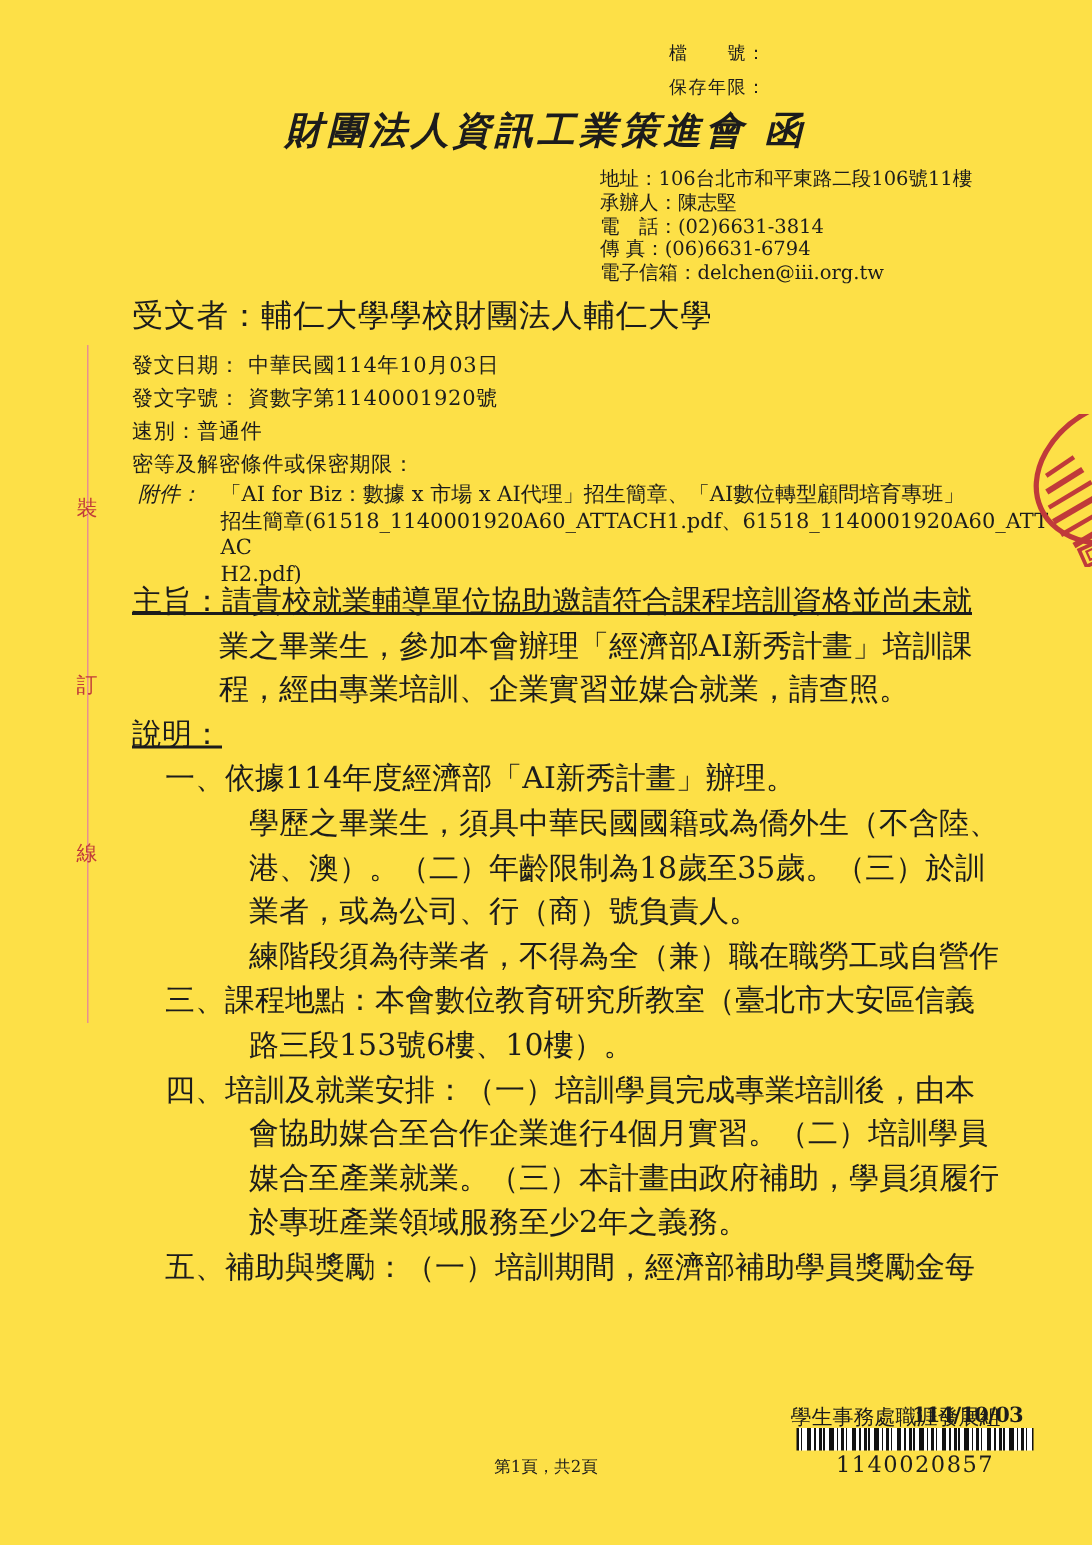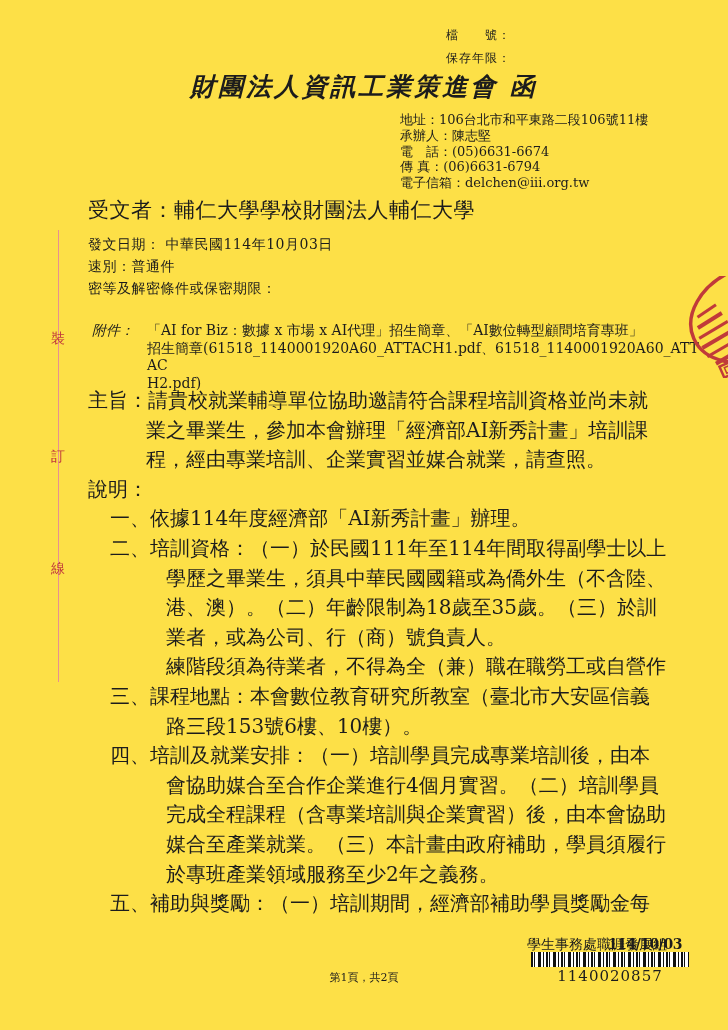--- a/index.html
+++ b/index.html
@@ -20,21 +20,21 @@
   .recipient { position:absolute; left:88px; top:196px; font-size:21px; letter-spacing:0.5px; }
   
   .meta { position:absolute; left:88px; top:233px; font-size:14px; line-height:22px; letter-spacing:0.5px; }
   
   .attachment { position:absolute; left:88px; top:322px; font-size:14px; line-height:17.5px; }
   .att-label { position:absolute; left:4px; top:0;font-style:italic; }
   .att-text { margin-left:59px; white-space:pre-line; word-break:break-all; width:560px; }
   
   .body { position:absolute; left:0; top:386px; width:728px; font-size:20px; }
   .bline { line-height:29.6px; white-space:nowrap; }
-  .ind-0 { padding-left:88px; }
+  .ind-0 { padding-left:88px;text-decoration:underline; }
   .ind-1 { padding-left:146px; }
   .ind-2 { padding-left:110px; }
   .ind-3 { padding-left:166px; }
   
   .bind-line { position:absolute; left:58px; top:230px; width:1px; height:452px; background:#e89090; }
   .bind-char { position:absolute; left:46px; width:24px; text-align:center; color:#c03a3a; font-size:14px; }
   .bind-zhuang { top:330px; }
   .bind-ding { top:448px; }
   .bind-xian { top:560px; }
   
@@ -56,56 +56,55 @@
   <div class="file-info">
     <div>檔　　號：</div>
     <div>保存年限：</div>
   </div>
 
   <h1 class="title">財團法人資訊工業策進會 函</h1>
 
   <div class="contact">
       <div class="contact-line">地址：106台北市和平東路二段106號11樓</div>
       <div class="contact-line">承辦人：陳志堅</div>
-      <div class="contact-line">電　話：(05)6631-6674</div>
+      <div class="contact-line">電　話：(02)6631-3814</div>
       <div class="contact-line">傳 真：(06)6631-6794</div>
       <div class="contact-line">電子信箱：delchen@iii.org.tw</div>
     </div>
 
   <div class="recipient">受文者：輔仁大學學校財團法人輔仁大學</div>
 
   <div class="meta">
       <div class="meta-line">發文日期： 中華民國114年10月03日</div>
+      <div class="meta-line">發文字號： 資數字第1140001920號</div>
       <div class="meta-line">速別：普通件</div>
       <div class="meta-line">密等及解密條件或保密期限：</div>
     </div>
 
   <div class="attachment">
     <span class="att-label">附件：</span>
     <div class="att-text">「AI for Biz：數據 x 市場 x AI代理」招生簡章、「AI數位轉型顧問培育專班」
 招生簡章(61518_1140001920A60_ATTACH1.pdf、61518_1140001920A60_ATTAC
 H2.pdf)</div>
   </div>
 
   <div class="body">
       <div class="bline ind-0">主旨：請貴校就業輔導單位協助邀請符合課程培訓資格並尚未就</div>
       <div class="bline ind-1">業之畢業生，參加本會辦理「經濟部AI新秀計畫」培訓課</div>
       <div class="bline ind-1">程，經由專業培訓、企業實習並媒合就業，請查照。</div>
       <div class="bline ind-0">說明：</div>
       <div class="bline ind-2">一、依據114年度經濟部「AI新秀計畫」辦理。</div>
-      <div class="bline ind-2">二、培訓資格：（一）於民國111年至114年間取得副學士以上</div>
       <div class="bline ind-3">學歷之畢業生，須具中華民國國籍或為僑外生（不含陸、</div>
       <div class="bline ind-3">港、澳）。（二）年齡限制為18歲至35歲。（三）於訓</div>
       <div class="bline ind-3">業者，或為公司、行（商）號負責人。</div>
       <div class="bline ind-3">練階段須為待業者，不得為全（兼）職在職勞工或自營作</div>
       <div class="bline ind-2">三、課程地點：本會數位教育研究所教室（臺北市大安區信義</div>
       <div class="bline ind-3">路三段153號6樓、10樓）。</div>
       <div class="bline ind-2">四、培訓及就業安排：（一）培訓學員完成專業培訓後，由本</div>
       <div class="bline ind-3">會協助媒合至合作企業進行4個月實習。（二）培訓學員</div>
-      <div class="bline ind-3">完成全程課程（含專業培訓與企業實習）後，由本會協助</div>
       <div class="bline ind-3">媒合至產業就業。（三）本計畫由政府補助，學員須履行</div>
       <div class="bline ind-3">於專班產業領域服務至少2年之義務。</div>
       <div class="bline ind-2">五、補助與獎勵：（一）培訓期間，經濟部補助學員獎勵金每</div>
     </div>
 
   <div class="bind-line"></div>
   <div class="bind-char bind-zhuang">裝</div>
   <div class="bind-char bind-ding">訂</div>
   <div class="bind-char bind-xian">線</div>
 

